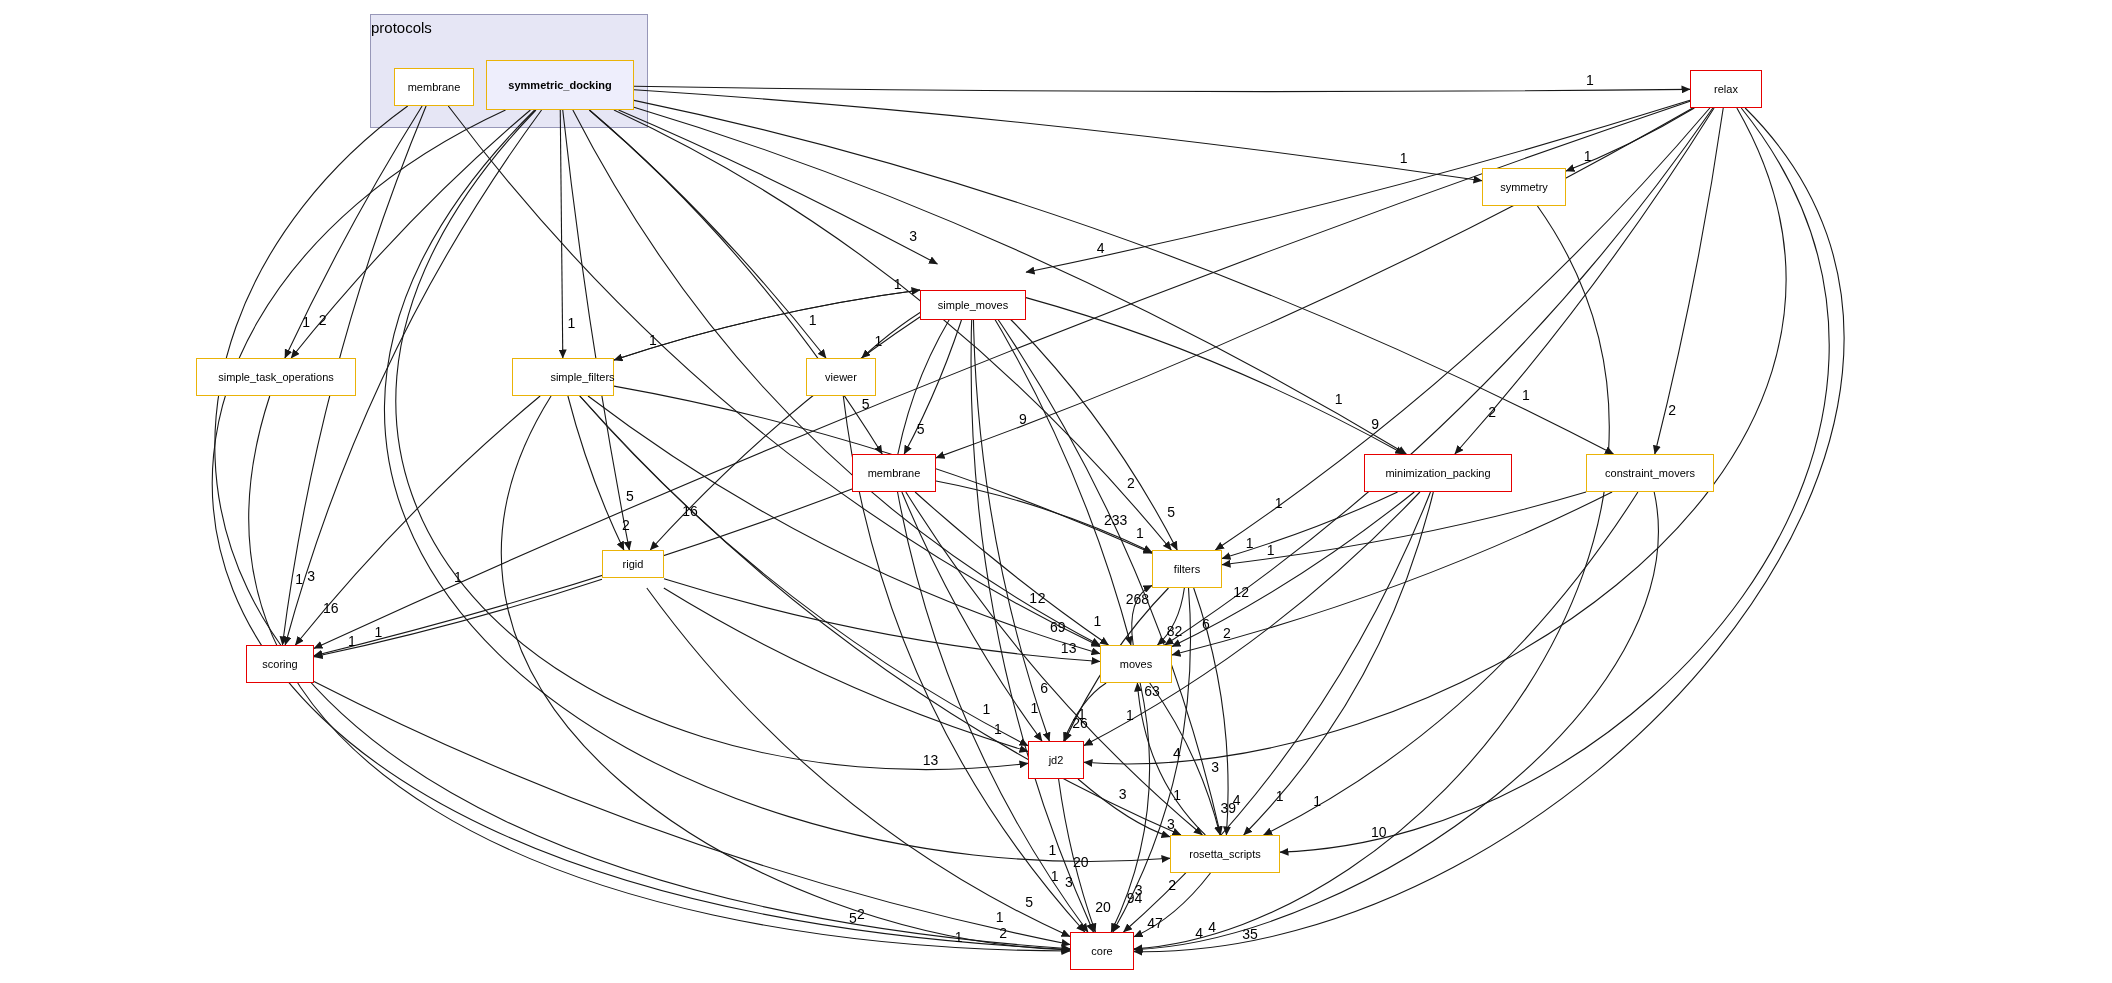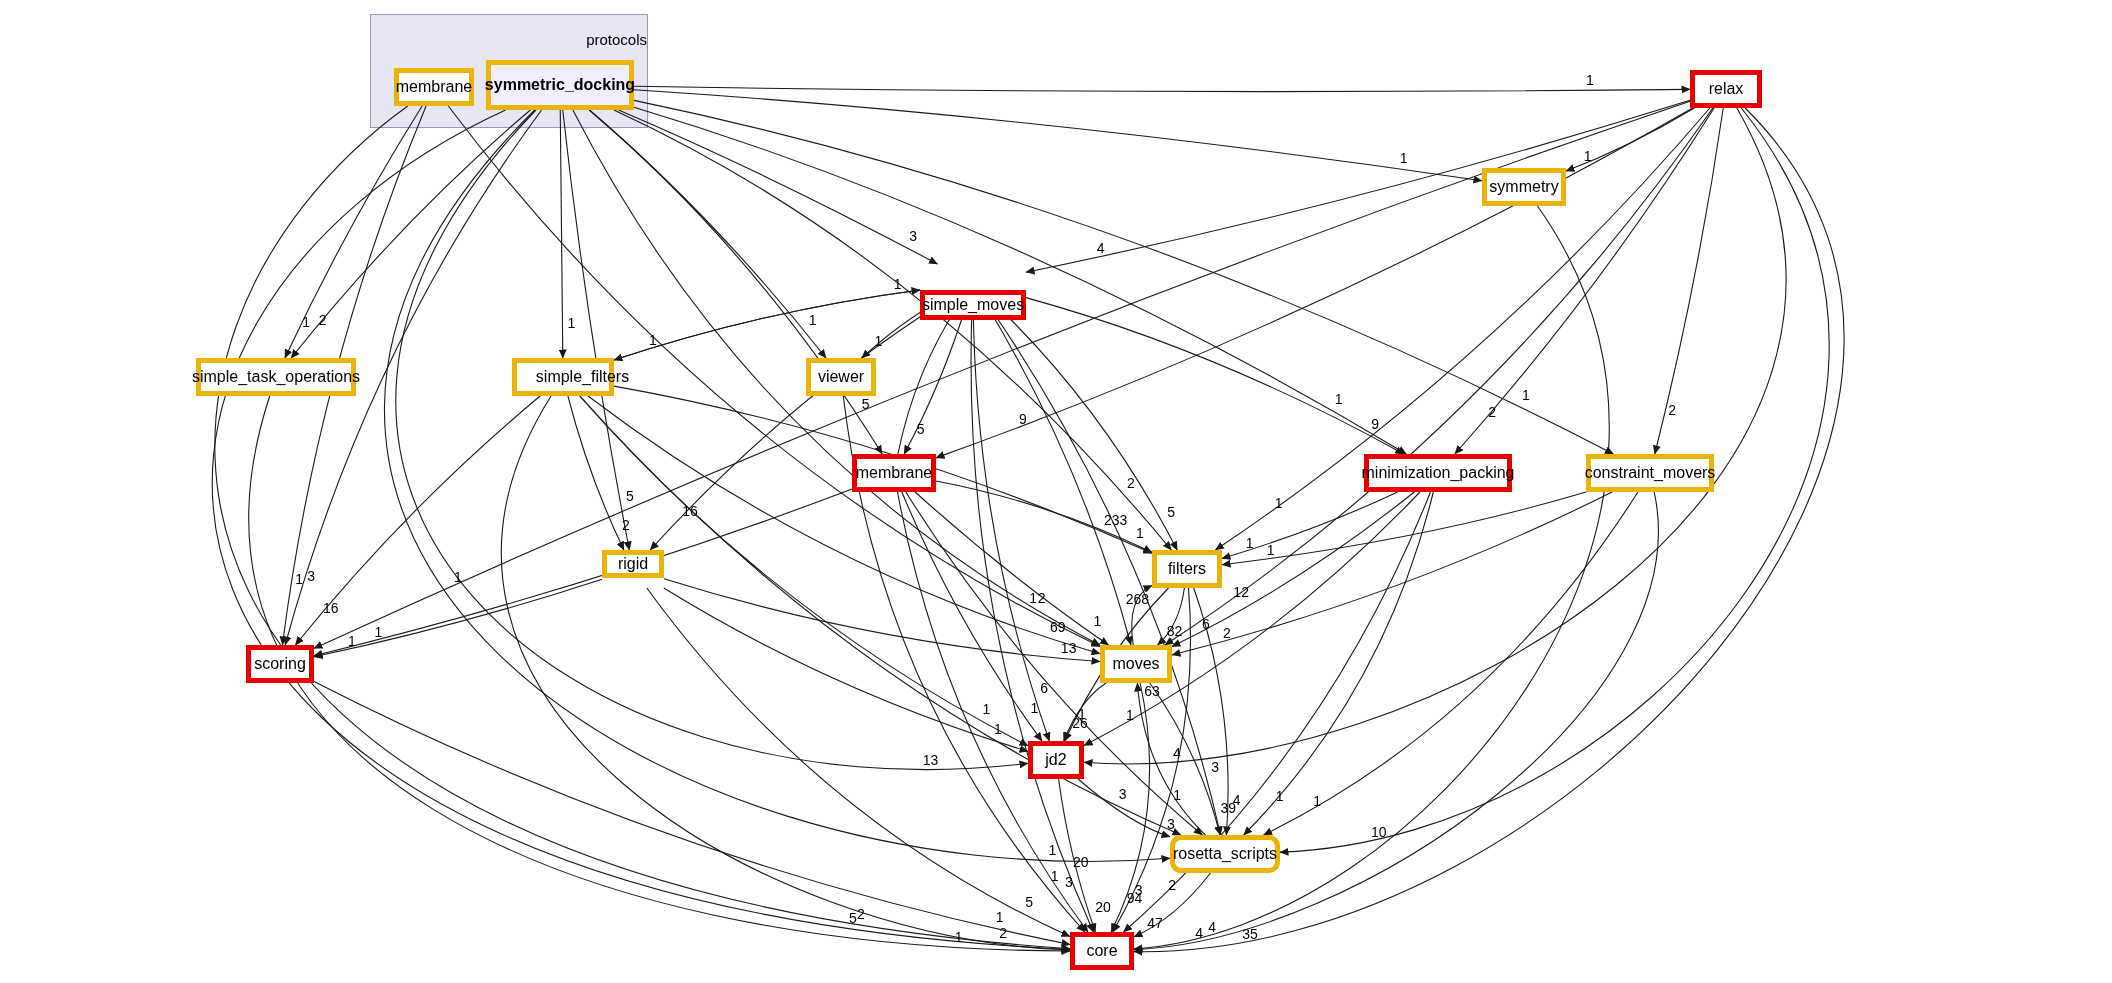--- a/index.html
+++ b/index.html
@@ -1,22 +1,22 @@
 <!DOCTYPE html>
 <html><head>
 <meta charset="utf-8">
 <style>
   html,body{margin:0;padding:0;background:#ffffff;}
   #stage{position:relative;width:2112px;height:983px;background:#ffffff;
          font-family:"Liberation Sans",sans-serif;overflow:hidden;}
   .cluster{position:absolute;border:1px solid #9797b8;background:#e6e6f5;z-index:0;box-sizing:border-box;}
-  .cluster-label{text-align:right;padding-top:16px;font-size:15px;color:#000;}
+  .cluster-label{text-align:left;padding-top:4px;font-size:15px;color:#000;}
   #edge-layer{position:absolute;left:0;top:0;z-index:1;}
   .node{position:absolute;display:flex;align-items:center;justify-content:center;
-        background:#ffffff;border:5px solid #eab308;z-index:2;font-size:16px;color:#000;
+        background:#ffffff;border:1px solid #eab308;z-index:2;font-size:11px;color:#000;
         box-sizing:border-box;cursor:pointer;white-space:nowrap;}
   .node.red{border-color:#e60000;}
   .node.current{background:#eeeefc;}
   path.edge{fill:none;stroke:#181818;stroke-width:1.1;}
   text.edge-label{font-size:14px;fill:#000;}
 </style>
 </head>
 <body>
 
 <div id="stage">
@@ -241,19 +241,19 @@
     </div>
     <div class="node red" style="left: 246px; top: 645px; width: 68px; height: 38px;">
       <span>scoring</span>
     </div>
     <div class="node" style="left: 1100px; top: 645px; width: 72px; height: 38px;">
       <span>moves</span>
     </div>
     <div class="node red" style="left: 1028px; top: 741px; width: 56px; height: 38px;">
       <span>jd2</span>
     </div>
-    <div class="node" style="left: 1170px; top: 835px; width: 110px; height: 38px; border-radius: 11px;">
+    <div class="node" style="left: 1170px; top: 835px; width: 110px; height: 38px;">
       <span>rosetta_scripts</span>
     </div>
     <div class="node red" style="left: 1070px; top: 932px; width: 64px; height: 38px;">
       <span>core</span>
     </div>
   </div>
 
 </body></html>

